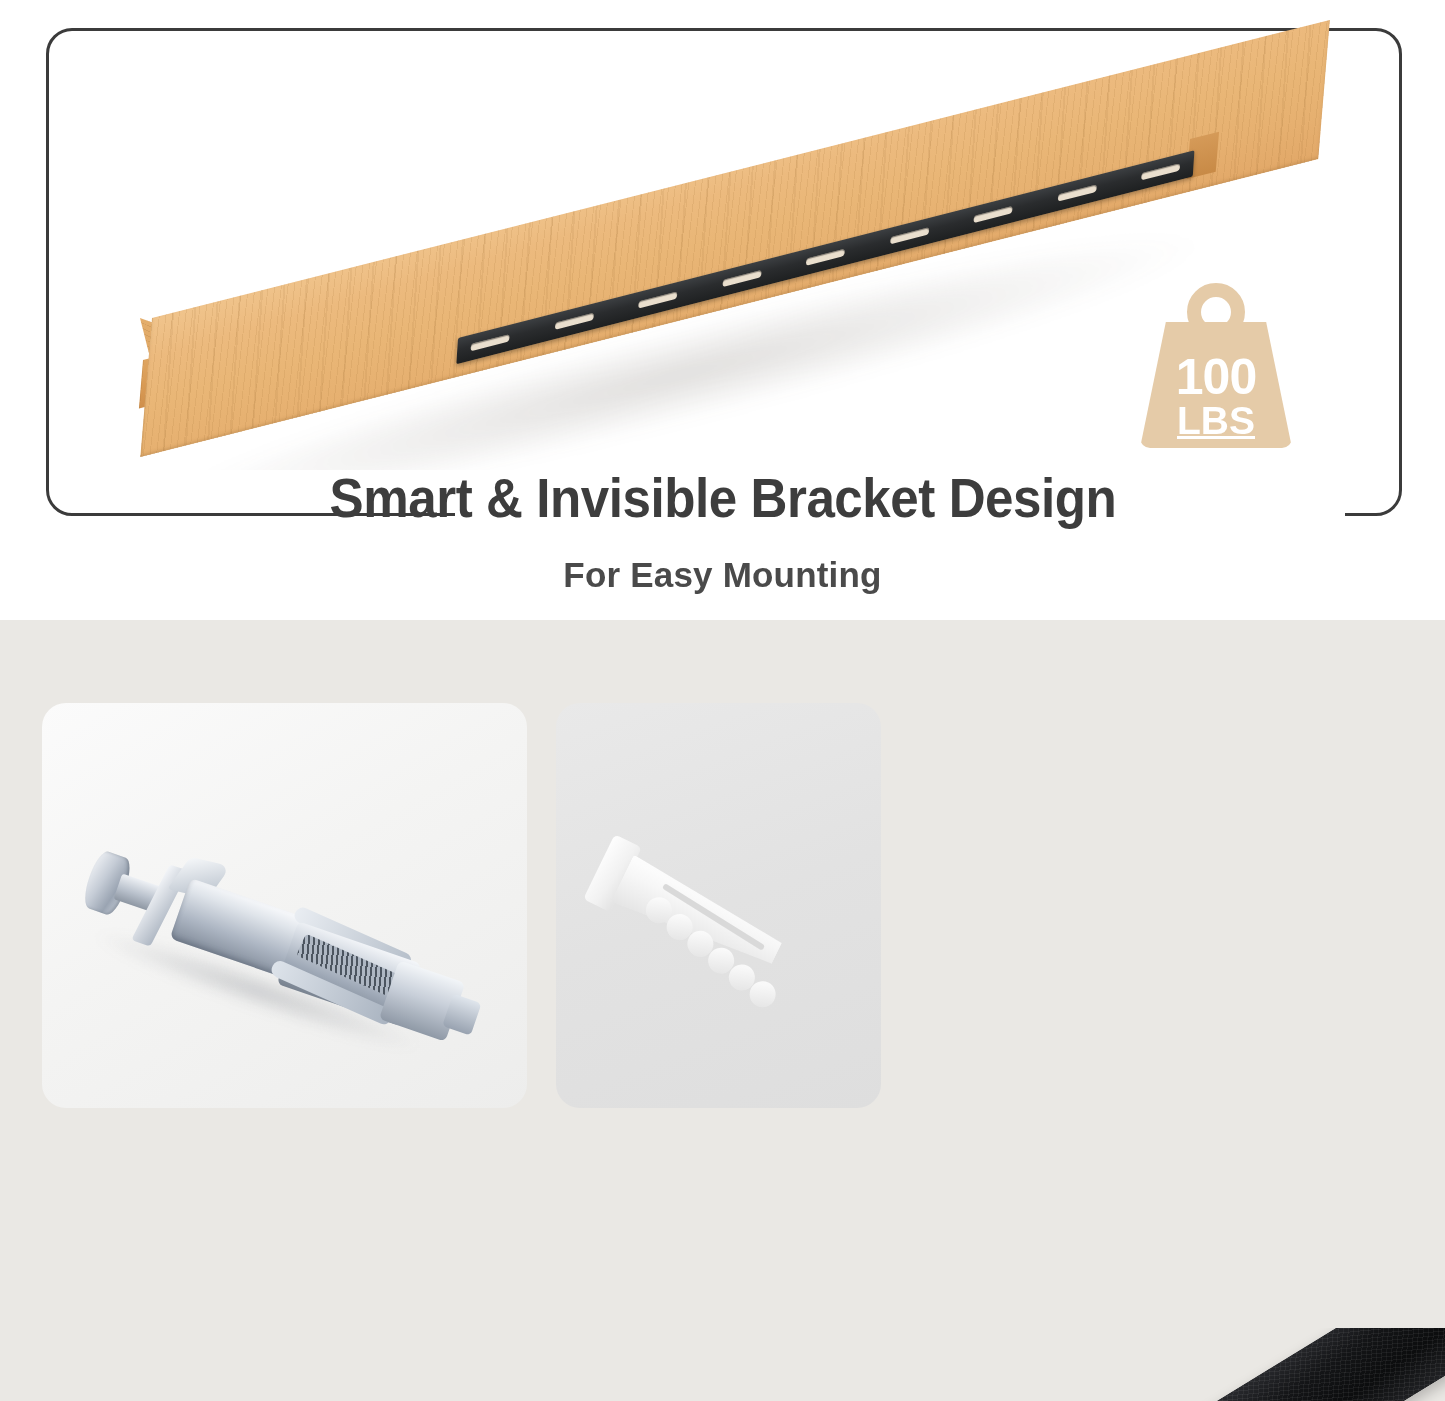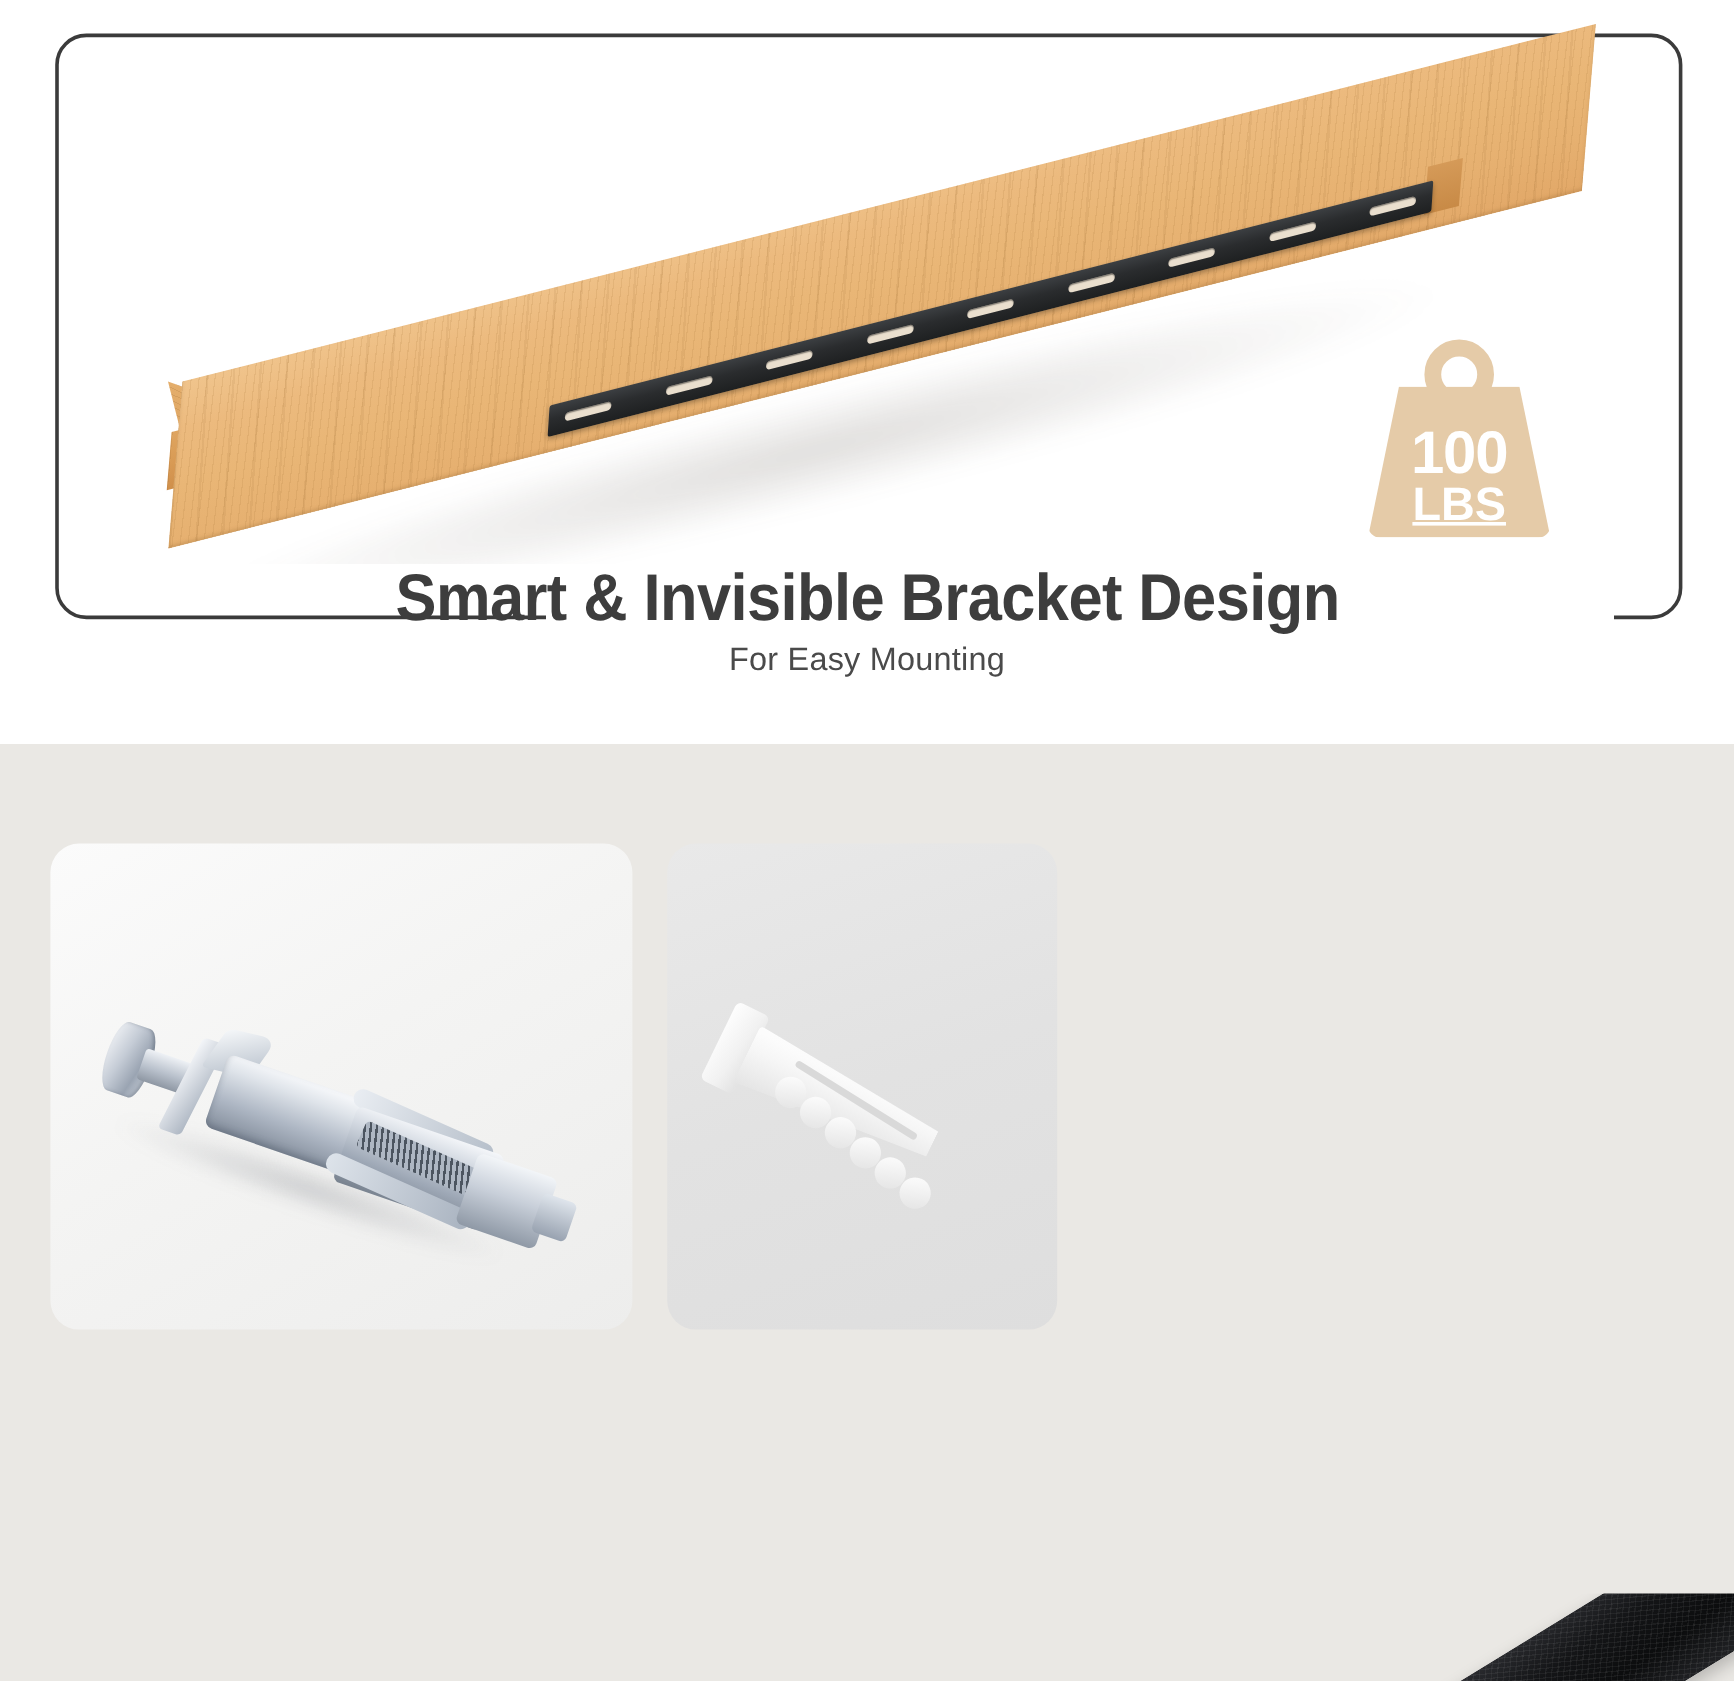--- a/index.html
+++ b/index.html
@@ -121,21 +121,21 @@
     position:absolute;left:0;top:470px;width:1445px;text-align:center;
   }
   #headline{
     font-size:55px;font-weight:bold;color:#3d3d3d;
     letter-spacing:-.5px;line-height:1.02;
     font-family:"Liberation Sans Narrow","Liberation Sans",sans-serif;
     transform:scaleX(.93);display:inline-block;
     white-space:nowrap;
   }
   #subhead{
-    margin-top:8px;font-size:27px;color:#4a4a4a;font-weight:normal;
+    margin-top:29px;font-size:35px;color:#4a4a4a;font-weight:bold;
     letter-spacing:.2px;
   }
 
   
   #bottom-section{
     position:absolute;left:0;top:620px;width:1445px;height:781px;
     background:#eae8e4;
   }
 
   .product-panel{

